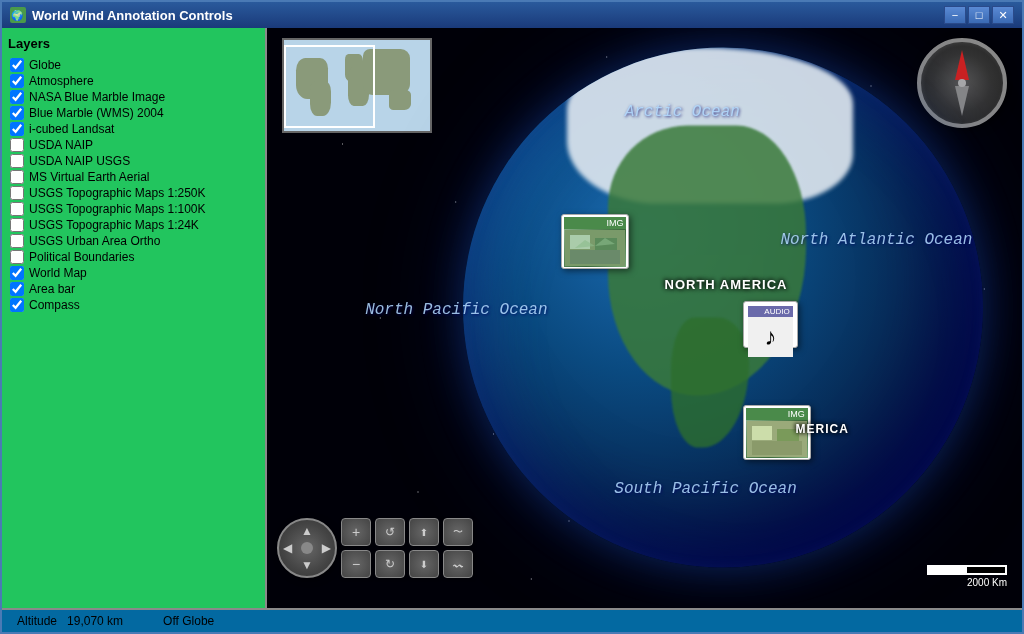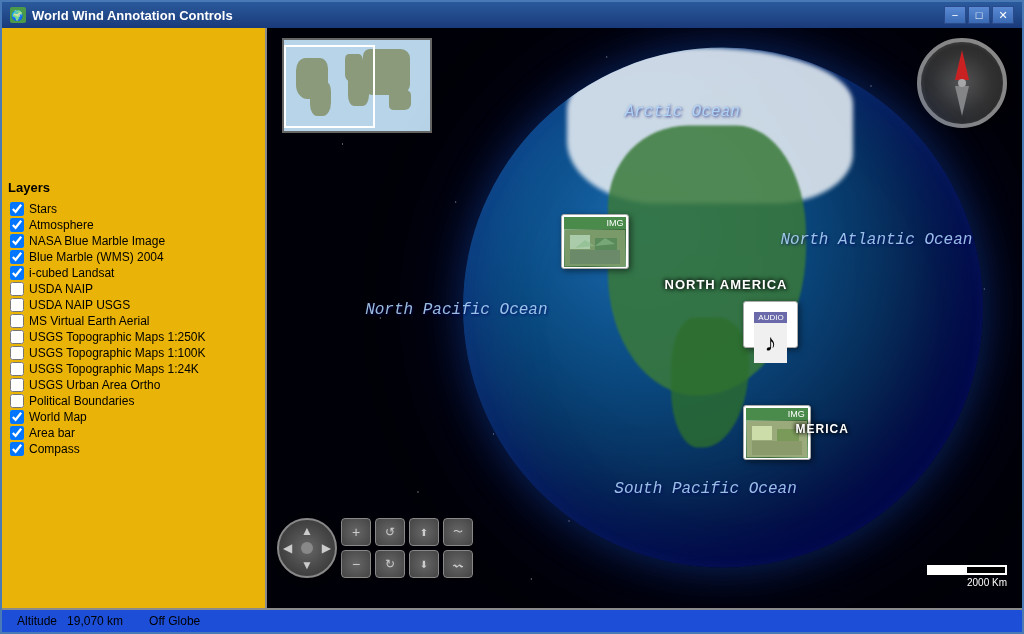--- a/index.html
+++ b/index.html
@@ -66,27 +66,26 @@
     }
 
     .main-content {
       display: flex;
       flex: 1;
       overflow: hidden;
     }
 
     .sidebar {
       width: 265px;
-      background: #eab308;
+      background: #22c55e;
       border-right: 2px solid #8a8a8a;
       display: flex;
       flex-direction: column;
       flex-shrink: 0;
       padding: 8px 6px;
-      justify-content: center;
     }
 
     .layers-title {
       font-weight: bold;
       font-size: 13px;
       margin-bottom: 6px;
       color: #000;
     }
 
     .layer-item {
@@ -246,21 +245,21 @@
       justify-content: center;
       font-size: 18px;
       overflow: hidden;
     }
 
     .annotation-audio {
       position: absolute;
       background: white;
       border: 1px solid #aaa;
       border-radius: 3px;
-      padding: 10px;
+      padding: 4px;
       width: 55px;
       height: 47px;
       box-shadow: 2px 2px 6px rgba(0,0,0,0.5);
     }
 
     .annotation-audio .card-header {
       background: #6a6aaa;
       color: white;
       font-size: 9px;
       padding: 1px 3px;
@@ -458,26 +457,26 @@
     .scale-bar-text {
       color: white;
       font-size: 10px;
       text-shadow: 1px 1px 2px black;
       margin-top: 2px;
     }
 
     
     .status-bar {
       height: 24px;
-      background: #1d4ed8;
+      background: #0369a1;
       border-top: 2px solid #8a8a8a;
       display: flex;
       align-items: center;
       padding: 0 15px;
-      gap: 26px;
+      gap: 40px;
       flex-shrink: 0;
     }
 
     .status-text {
       font-size: 12px;
       color: #000;
     }
 
     
     .mm-land-na {
@@ -562,21 +561,21 @@
     </div>
   </div>
 
   <div class="main-content">
 
     <div class="sidebar">
       <div class="layers-title">Layers</div>
 
       <div class="layer-item">
         <input type="checkbox" checked="" style="">
-        <span>Stars</span>
+        <span>Globe</span>
       </div>
       <div class="layer-item">
         <input type="checkbox" checked="" style="">
         <span>Atmosphere</span>
       </div>
       <div class="layer-item">
         <input type="checkbox" checked="" style="">
         <span>NASA Blue Marble Image</span>
       </div>
       <div class="layer-item">

